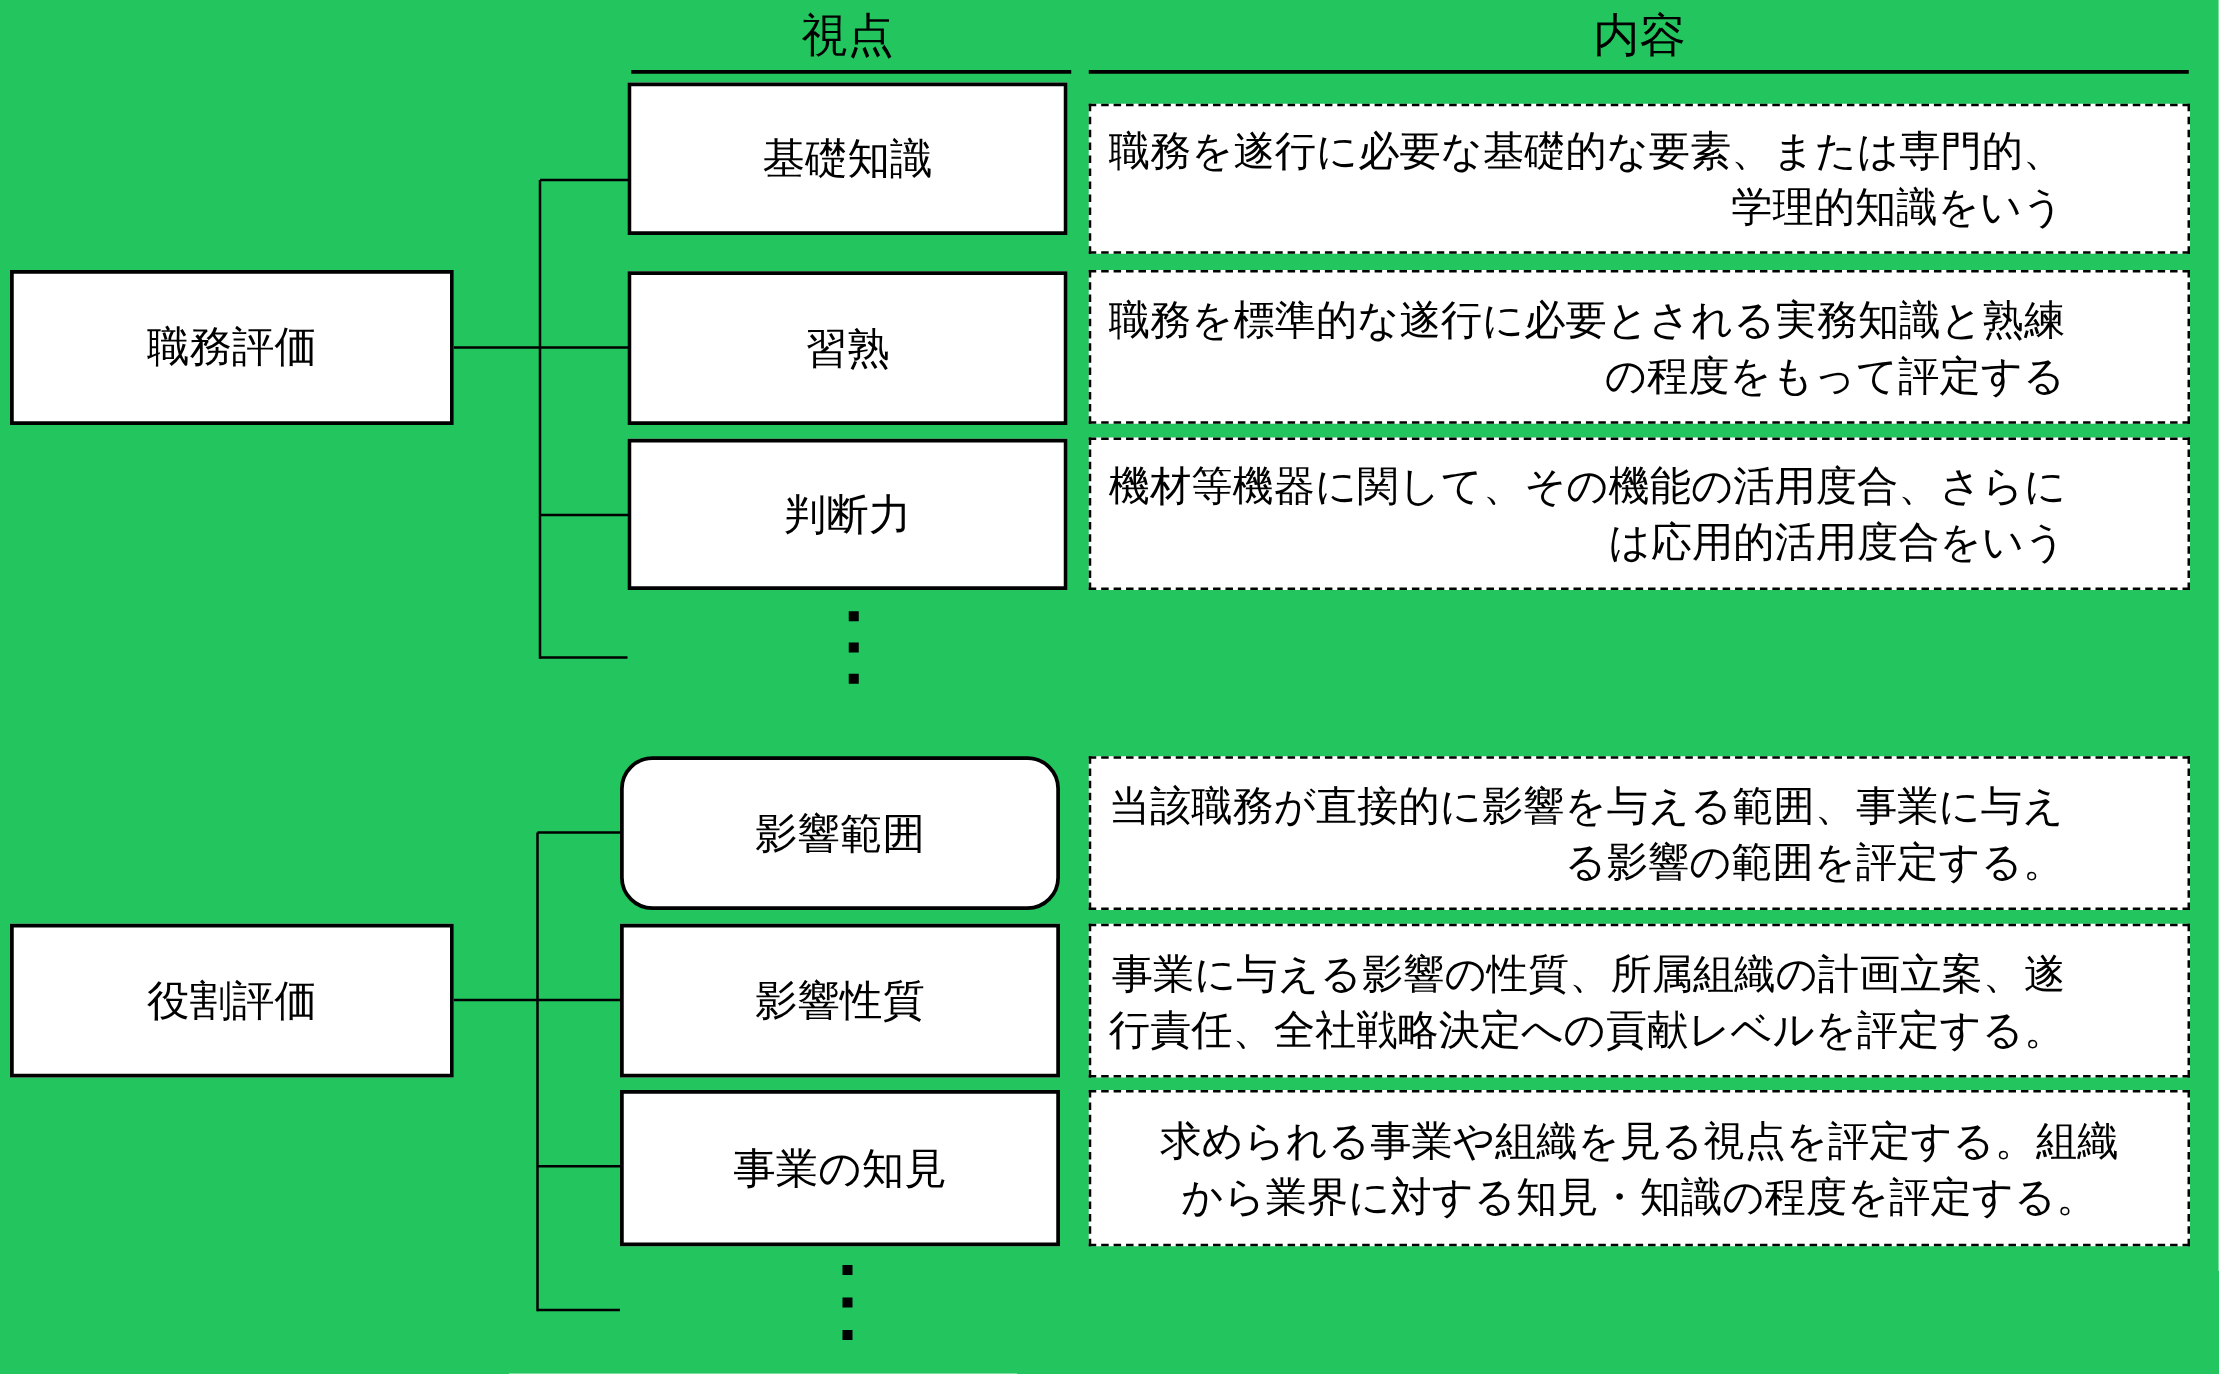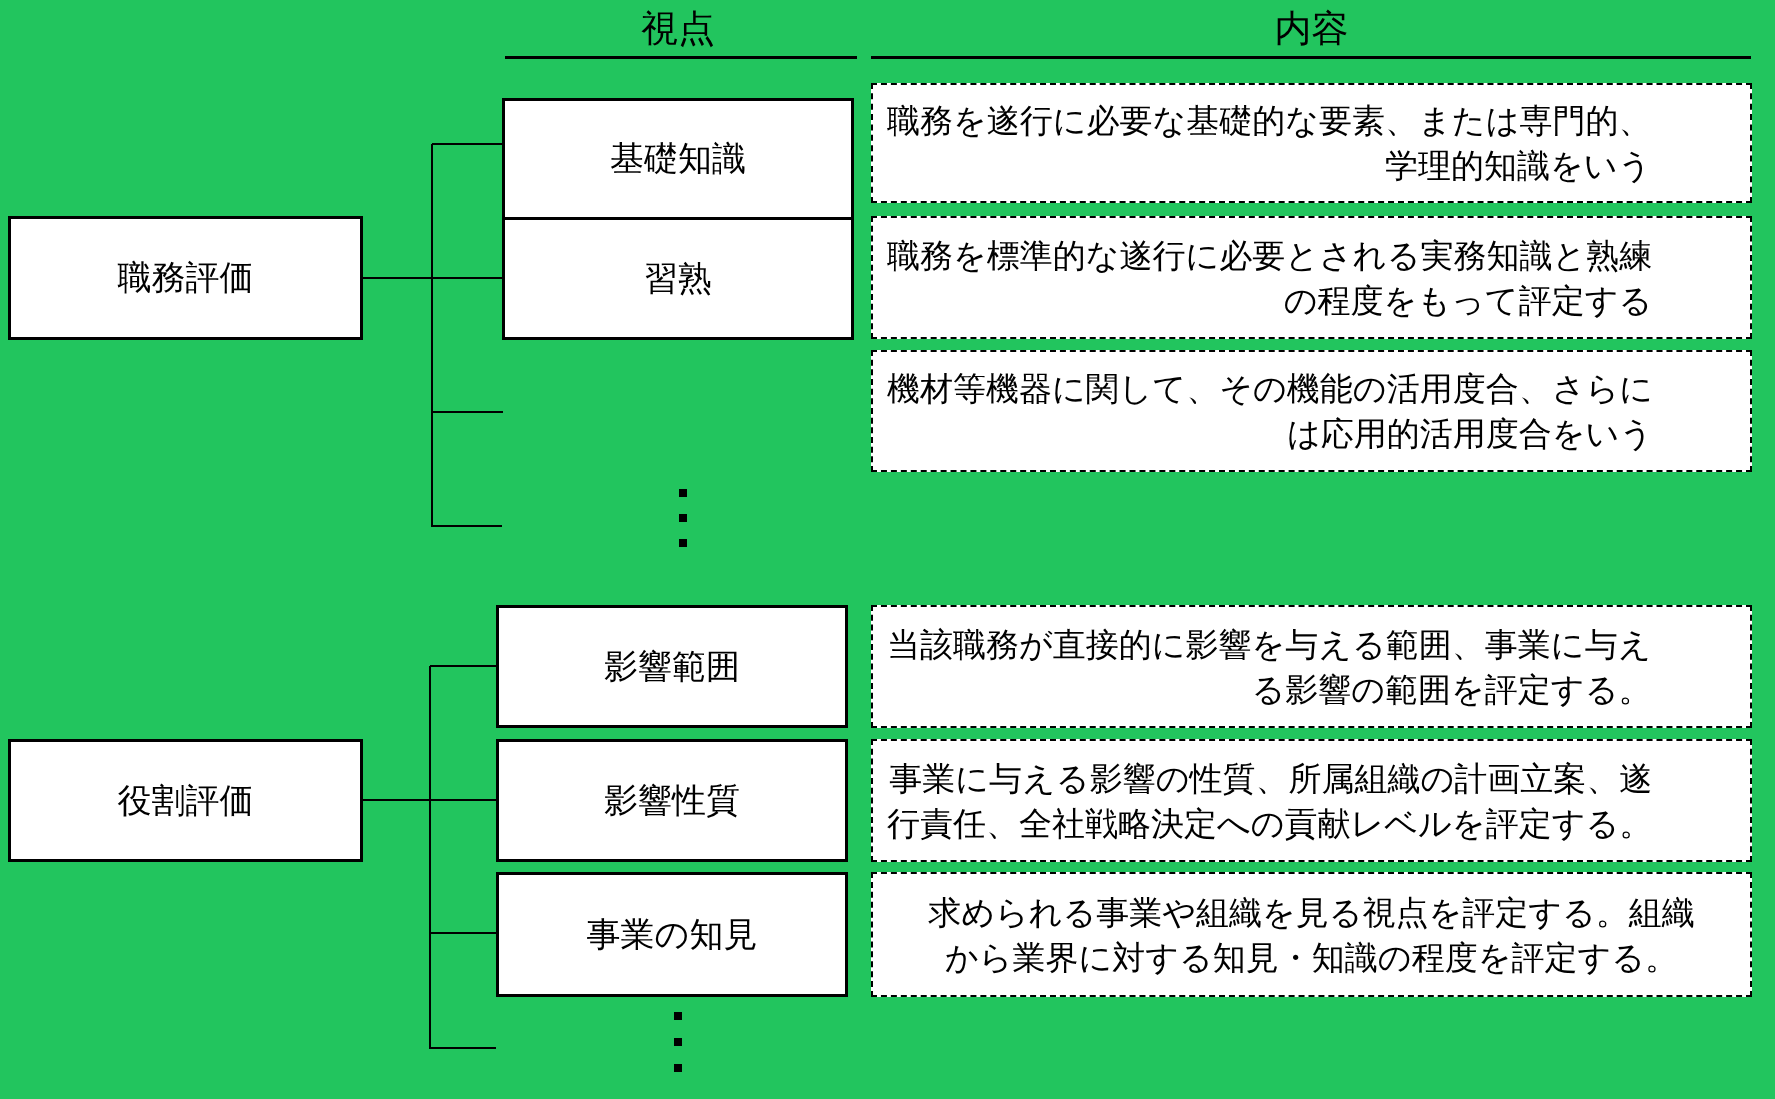--- a/index.html
+++ b/index.html
@@ -76,25 +76,28 @@
   <div class="hdr" style="left:502px; top:4px; width:352px;">視点</div>
   <div class="underline" style="left:505px; top:56px; width:352px;"></div>
 
   <div class="hdr" style="left:871px; top:4px; width:881px;">内容</div>
   <div class="underline" style="left:871px; top:56px; width:880px;"></div>
 
   <div class="solidbox" style="left:8px; top:216px; width:355px; height:124px;">
     <span>職務評価</span>
   </div>
 
-  <div class="solidbox" style="left:502px; top:98px; width:352px; height:122px;">
+  <div class="solidbox" style="left:502px; top:66px; width:352px; height:122px;">
     <span>基礎知識</span>
   </div>
   <div class="solidbox" style="left:502px; top:217px; width:352px; height:123px;">
     <span>習熟</span>
+  </div>
+  <div class="solidbox" style="left:502px; top:351px; width:352px; height:121px;">
+    <span>判断力</span>
   </div>
 
   <div class="dashedbox" style="left:871px; top:83px; width:881px; height:120px;">職務を遂行に必要な基礎的な要素、または専門的、
 学理的知識をいう</div>
   <div class="dashedbox" style="left:871px; top:216px; width:881px; height:123px;">職務を標準的な遂行に必要とされる実務知識と熟練
 の程度をもって評定する</div>
   <div class="dashedbox" style="left:871px; top:350px; width:881px; height:122px;">機材等機器に関して、その機能の活用度合、さらに
 は応用的活用度合をいう</div>
 
   <div class="line" style="left:431px; top:144px; width:2px; height:383px;"></div>
@@ -106,21 +109,21 @@
   <div>
     <div class="dot" style="left:679px; top:489px;"></div>
     <div class="dot" style="left:679px; top:514px;"></div>
     <div class="dot" style="left:679px; top:539px;"></div>
   </div>
 
   <div class="solidbox" style="left:8px; top:739px; width:355px; height:123px;font-family:Liberation Serif, serif;">
     <span>役割評価</span>
   </div>
 
-  <div class="solidbox" style="left:496px; top:605px; width:352px; height:123px;">
+  <div class="solidbox" style="left:496px; top:605px; width:352px; height:123px;border-radius:26px;">
     <span>影響範囲</span>
   </div>
   <div class="solidbox" style="left:496px; top:739px; width:352px; height:123px;">
     <span>影響性質</span>
   </div>
   <div class="solidbox" style="left:496px; top:872px; width:352px; height:125px;">
     <span>事業の知見</span>
   </div>
 
   <div class="dashedbox" style="left:871px; top:605px; width:881px; height:123px;">当該職務が直接的に影響を与える範囲、事業に与え

